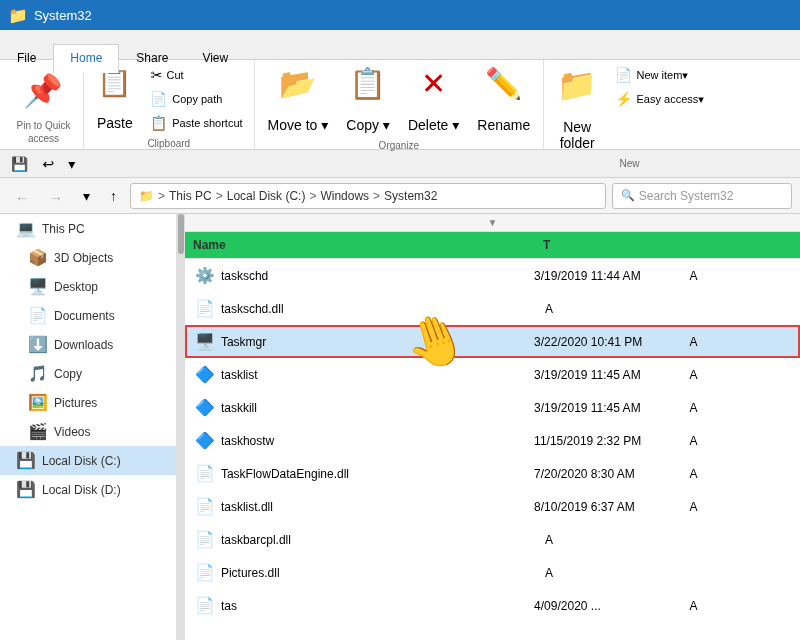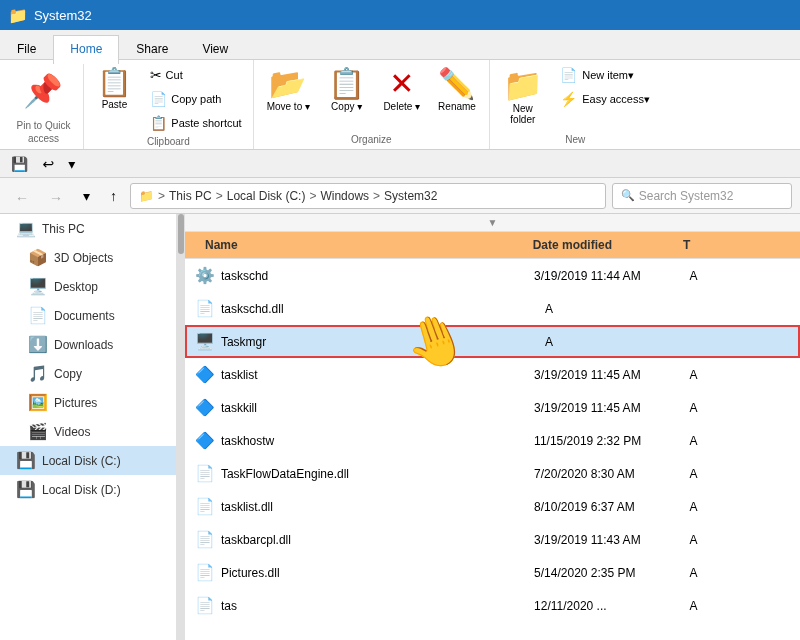--- a/index.html
+++ b/index.html
@@ -25,21 +25,21 @@
       border-bottom: 1px solid #d0d0d0;
       height: 30px;
     }
     .ribbon-tab {
       padding: 6px 16px;
       font-size: 12px;
       cursor: pointer;
       border: 1px solid transparent;
       border-bottom: none;
       position: relative;
-      top: 5px;
+      top: 14px;
     }
     .ribbon-tab.active {
       background: white;
       border-color: #d0d0d0;
       border-bottom-color: white;
       color: #1e73be;
     }
 
     
     .ribbon {
@@ -78,21 +78,21 @@
       flex-direction: column;
       align-items: center;
       gap: 2px;
       cursor: pointer;
       padding: 4px 6px;
       border: 1px solid transparent;
       border-radius: 3px;
       min-width: 44px;
     }
     .ribbon-btn-large .icon { font-size: 28px; line-height: 1; }
-    .ribbon-btn-large .label { font-size: 10px; text-align: center; }
+    .ribbon-btn-large .label { font-size: 14px; text-align: center; margin-top: 16px; }
     .ribbon-btn-small {
       display: flex;
       align-items: center;
       gap: 4px;
       cursor: pointer;
       padding: 2px 4px;
       border: 1px solid transparent;
       border-radius: 3px;
       white-space: nowrap;
       font-size: 11px;
@@ -207,23 +207,23 @@
     
     .file-list {
       flex: 1;
       background: white;
       overflow: hidden;
       display: flex;
       flex-direction: column;
     }
     .file-list-header {
       display: flex;
-      background: #fdba74;
+      background: #22c55e;
       border-bottom: 1px solid #e0e0e0;
-      padding: 4px 12px;
+      padding: 4px 0;
       font-size: 12px;
       font-weight: 600;
       color: #333;
     }
     .col-name { width: 350px; padding: 2px 8px; }
     .col-date { width: 160px; padding: 2px 8px; }
     .col-type { width: 120px; padding: 2px 8px; }
     .file-row {
       display: flex;
       align-items: center;
@@ -422,21 +422,20 @@
     </div>
   </div>
 
   <div class="file-list">
 
     <div style="height:18px;background:#f5f5f5;border-bottom:1px solid #e0e0e0;display:flex;align-items:center;justify-content:center;">
       <span style="font-size:10px;color:#888;">▼</span>
     </div>
     <div class="file-list-header">
       <div class="col-name">Name</div>
-      <div class="col-date">Date modified</div>
       <div class="col-type">T</div>
     </div>
     <div class="file-rows-container" style="position:relative;">
 
       <div id="file-rows">
           <div class="file-row">
             <div class="col-name">
               <span class="file-icon">⚙️</span>
               <span>taskschd</span>
             </div>
@@ -448,20 +447,21 @@
               <span class="file-icon">📄</span>
               <span>taskschd.dll</span>
             </div>
             <div class="col-type">A</div>
           </div>
           <div class="file-row selected">
             <div class="col-name">
               <span class="file-icon">🖥️</span>
               <span>Taskmgr</span>
             </div>
+            <div class="col-date">3/22/2020 10:41 PM</div>
             <div class="col-type">A</div>
           </div>
           <div class="file-row">
             <div class="col-name">
               <span class="file-icon">🔷</span>
               <span>tasklist</span>
             </div>
             <div class="col-date">3/19/2019 11:45 AM</div>
             <div class="col-type">A</div>
           </div>
@@ -495,37 +495,35 @@
               <span>tasklist.dll</span>
             </div>
             <div class="col-date">8/10/2019 6:37 AM</div>
             <div class="col-type">A</div>
           </div>
           <div class="file-row">
             <div class="col-name">
               <span class="file-icon">📄</span>
               <span>taskbarcpl.dll</span>
             </div>
-            <div class="col-date">3/19/2019 11:43 AM</div>
             <div class="col-type">A</div>
           </div>
           <div class="file-row">
             <div class="col-name">
               <span class="file-icon">📄</span>
               <span>Pictures.dll</span>
             </div>
-            <div class="col-date">5/14/2020 2:35 PM</div>
             <div class="col-type">A</div>
           </div>
           <div class="file-row">
             <div class="col-name">
               <span class="file-icon">📄</span>
               <span>tas</span>
             </div>
-            <div class="col-date">12/11/2020 ...</div>
+            <div class="col-date">4/09/2020 ...</div>
             <div class="col-type">A</div>
           </div>
         </div>
 
       <div class="hand-pointer" style="left:220px;top:54px;font-size:50px;">🤚</div>
     </div>
   </div>
 </div>
 
 </body></html>

